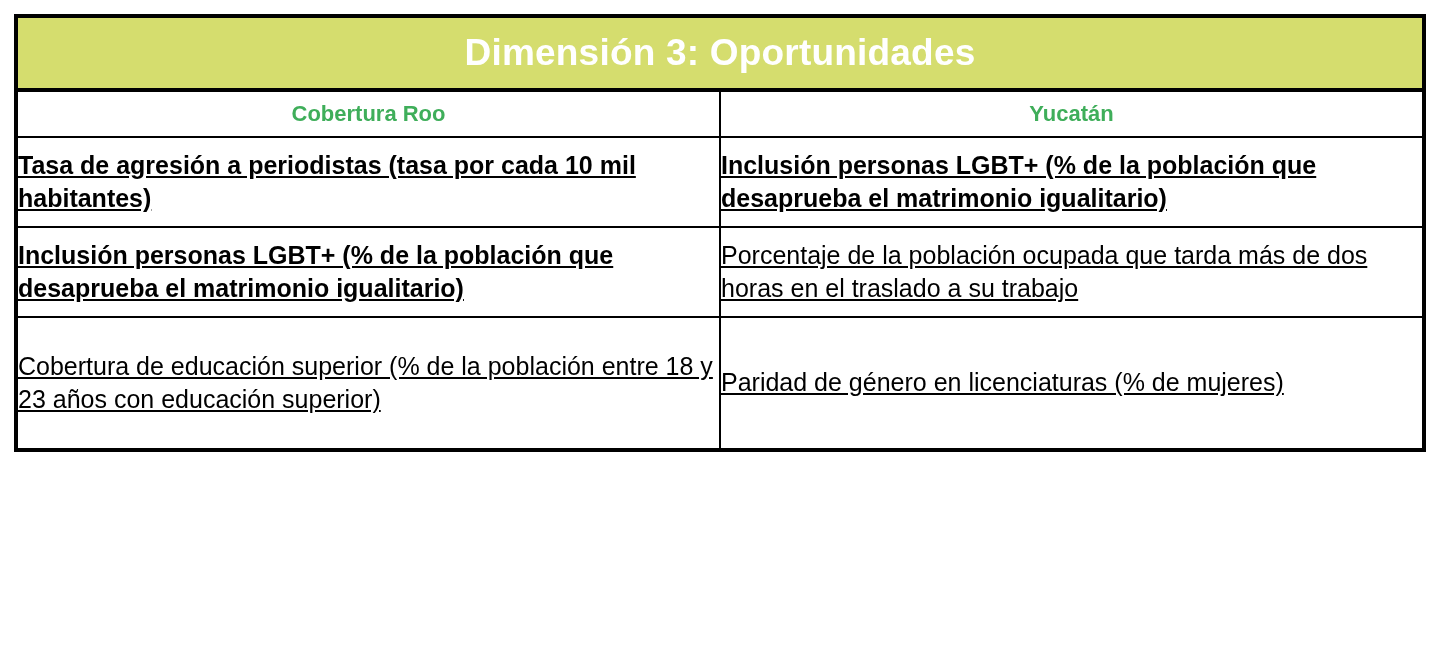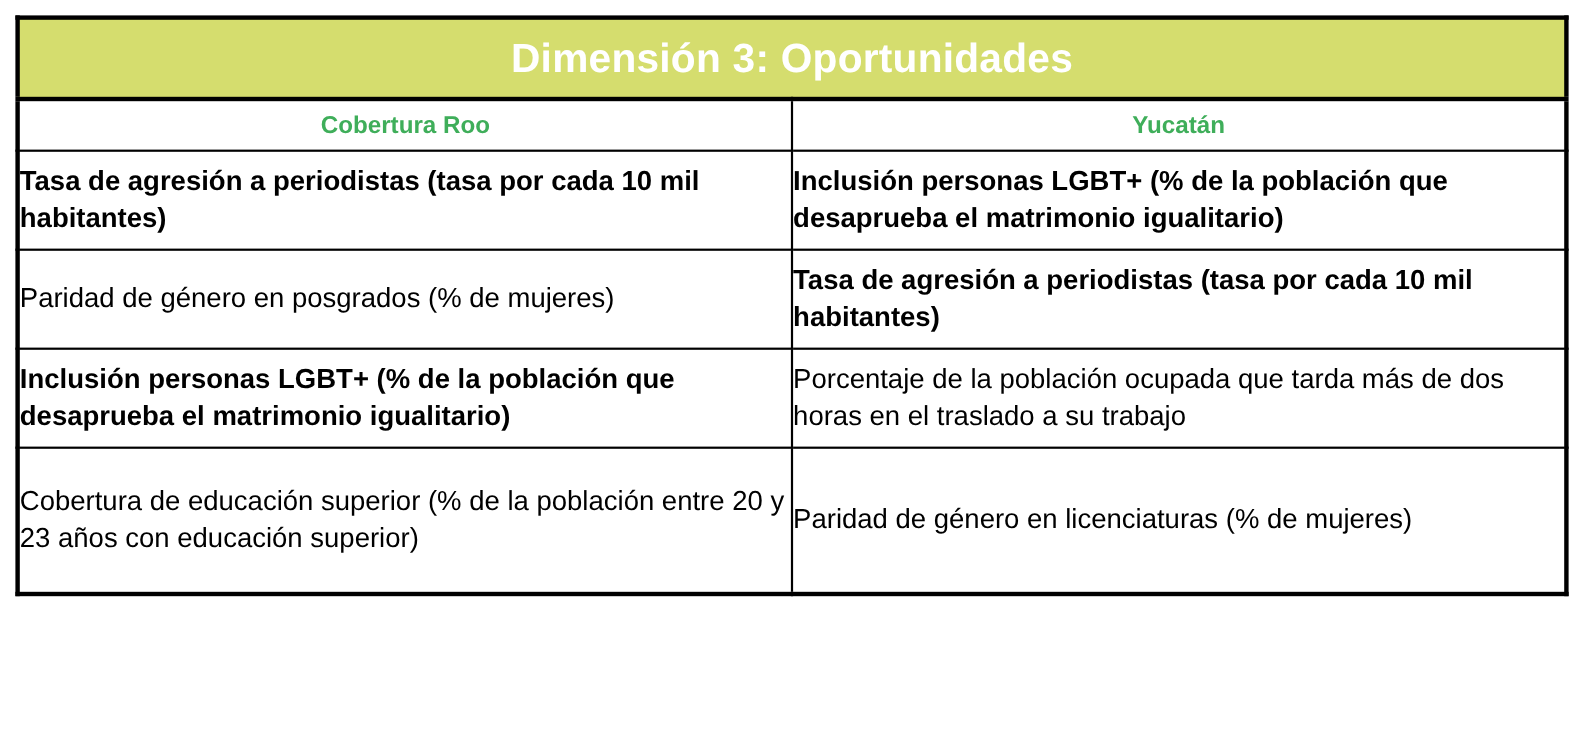--- a/index.html
+++ b/index.html
@@ -77,20 +77,21 @@
   }
 
   
   .cell {
     padding: 4px 8px 4px 10px;
     font-size: 25px;
     line-height: 1.33;
     color: #000000;
     vertical-align: middle;
     word-wrap: break-word;
+    text-decoration: underline;
   }
   .cell.bold .cell-text {
     font-weight: bold;
   }
   .cell-text {
     display: block;
   }
 
   
   .r1 .cell { height: 88px; }
@@ -134,41 +135,33 @@
 
       <tr class="r1">
         <td class="cell bold va-top">
           <span class="cell-text">Tasa de agresión a periodistas (tasa por cada 10 mil habitantes)</span>
         </td>
         <td class="cell bold va-top">
           <span class="cell-text">Inclusión personas LGBT+ (% de la población que desaprueba el matrimonio igualitario)</span>
         </td>
       </tr>
 
-      <tr class="r2">
-        <td class="cell">
-          <span class="cell-text">Paridad de género en posgrados (% de mujeres)</span>
-        </td>
-        <td class="cell bold va-top">
-          <span class="cell-text">Tasa de agresión a periodistas (tasa por cada 10 mil habitantes)</span>
-        </td>
-      </tr>
 
       <tr class="r3">
         <td class="cell bold va-top">
           <span class="cell-text">Inclusión personas LGBT+ (% de la población que desaprueba el matrimonio igualitario)</span>
         </td>
         <td class="cell va-top">
           <span class="cell-text">Porcentaje de la población ocupada que tarda más de dos horas en el traslado a su trabajo</span>
         </td>
       </tr>
 
       <tr class="r4">
         <td class="cell va-top">
-          <span class="cell-text">Cobertura de educación superior (% de la población entre 20 y 23 años con educación superior)</span>
+          <span class="cell-text">Cobertura de educación superior (% de la población entre 18 y 23 años con educación superior)</span>
         </td>
         <td class="cell">
           <span class="cell-text">Paridad de género en licenciaturas (% de mujeres)</span>
         </td>
       </tr>
 
 
     </tbody>
   </table>
 

